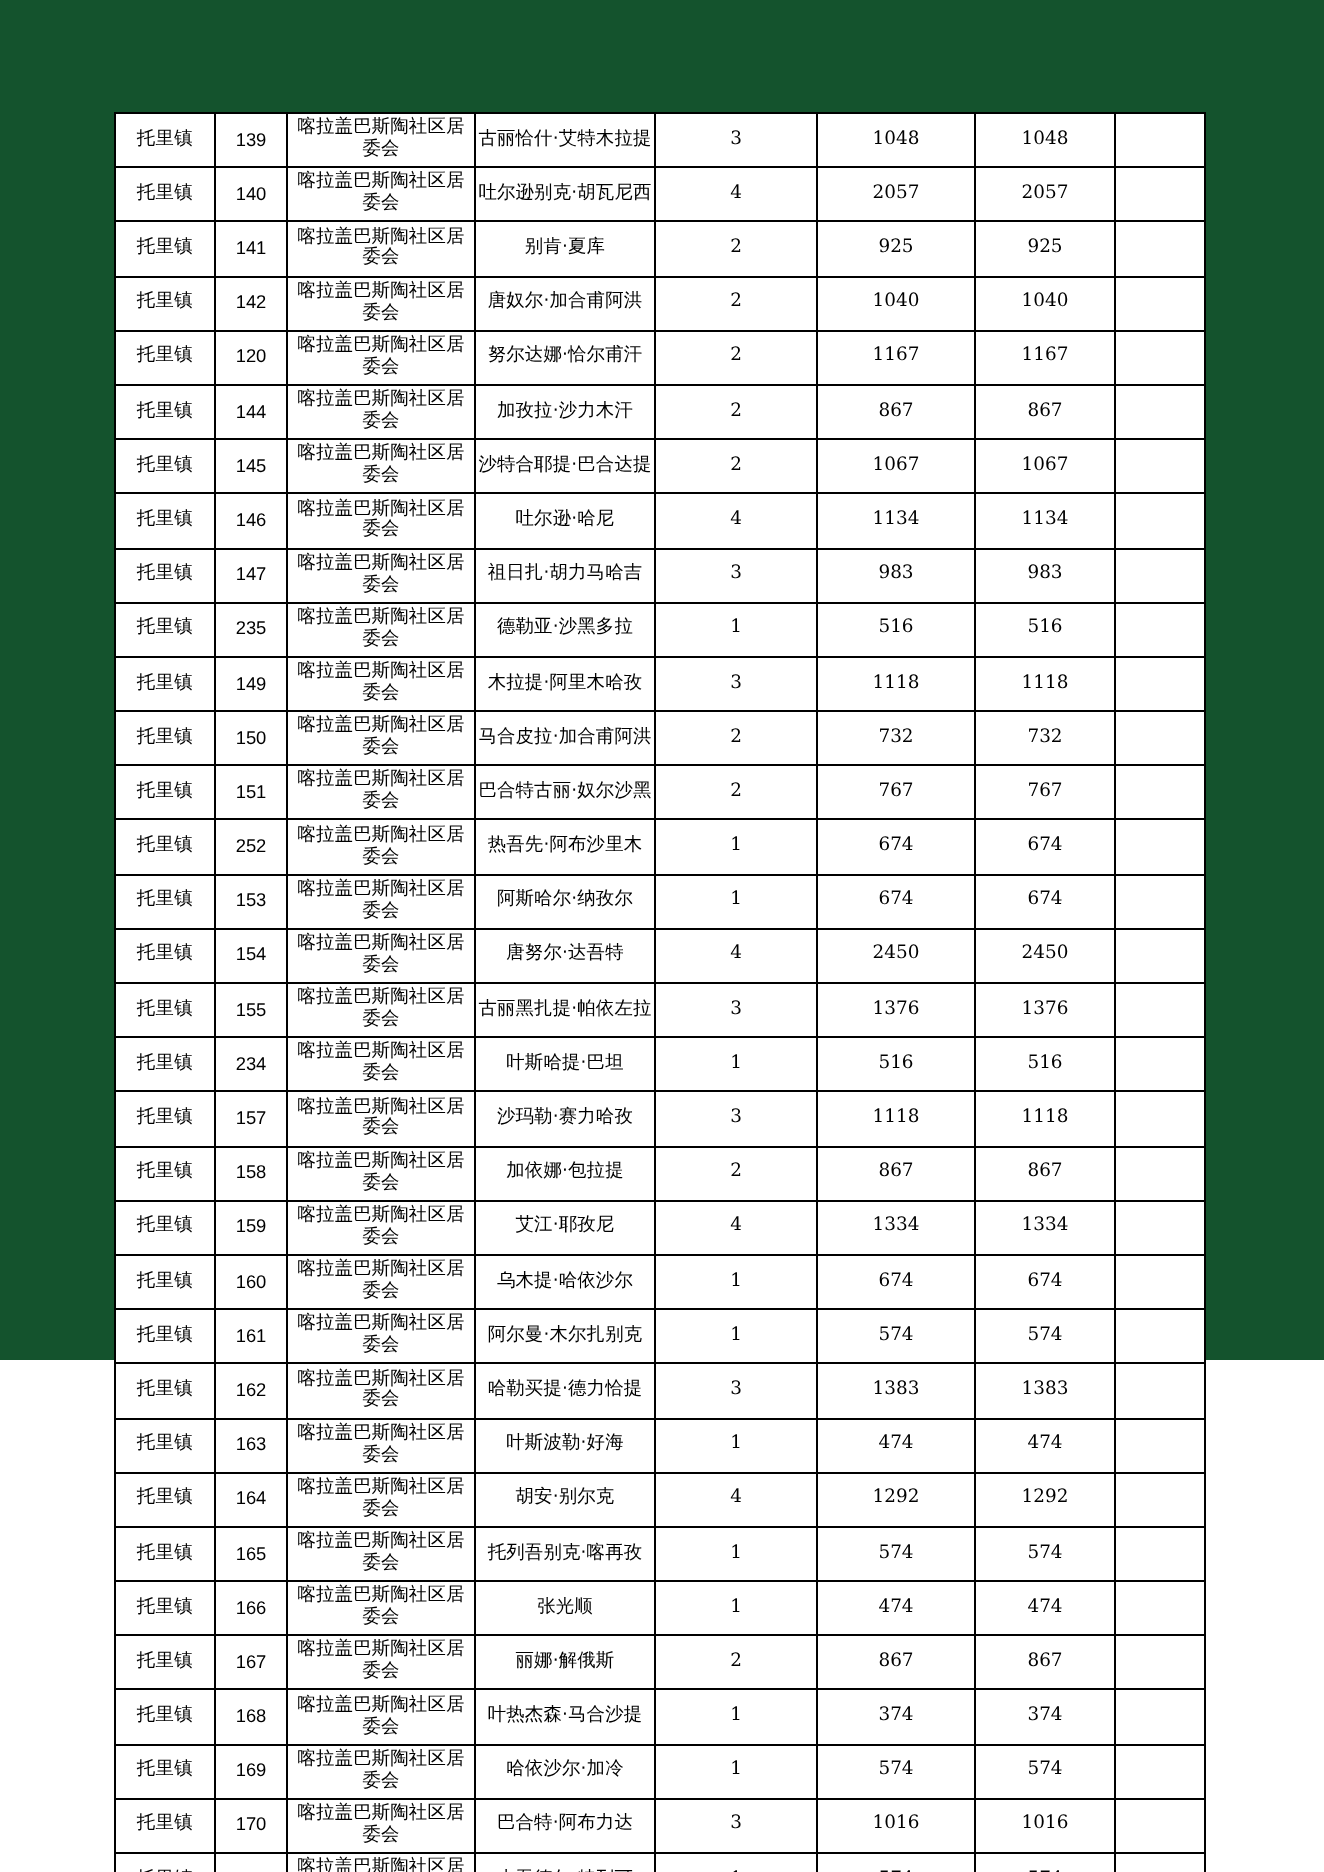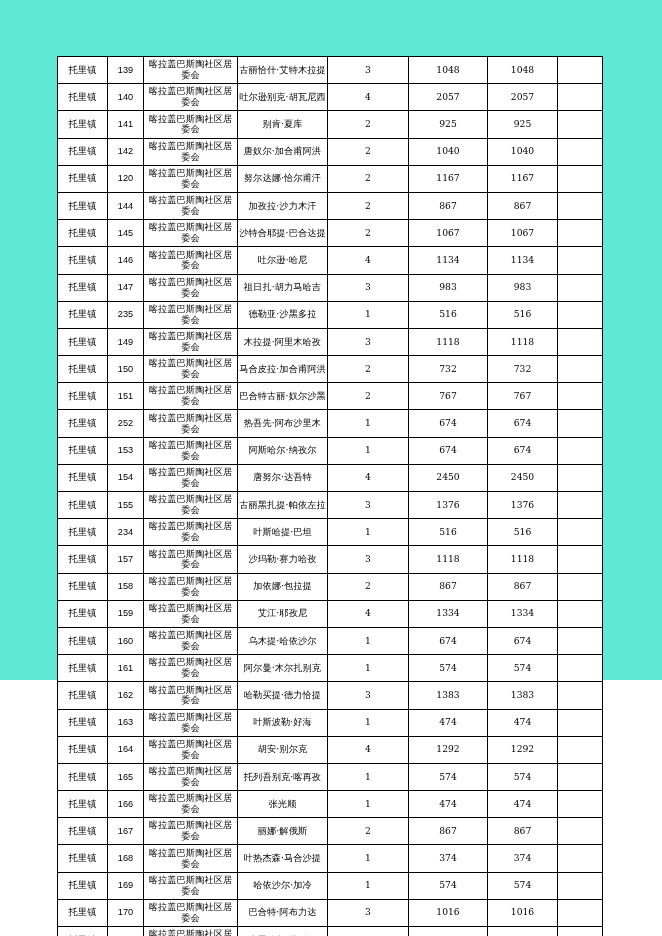--- a/index.html
+++ b/index.html
@@ -11,21 +11,21 @@
     width: 662px;
     height: 936px;
     font-family: "DejaVu Sans", "Liberation Sans", sans-serif;
     color: #000000;
     overflow: hidden;
   }
   #page {
     position: relative;
     width: 662px;
     height: 680px;
-    background: #5eead4;
+    background: #14532d;
   }
   #table-wrap {
     position: absolute;
     left: 57px;
     top: 56px;
     width: 545px;
   }
   table.data-table {
     border-collapse: collapse;
     table-layout: fixed;

